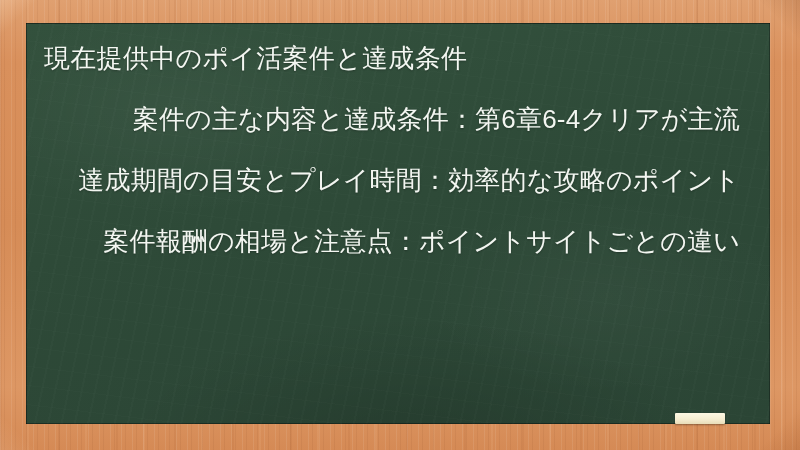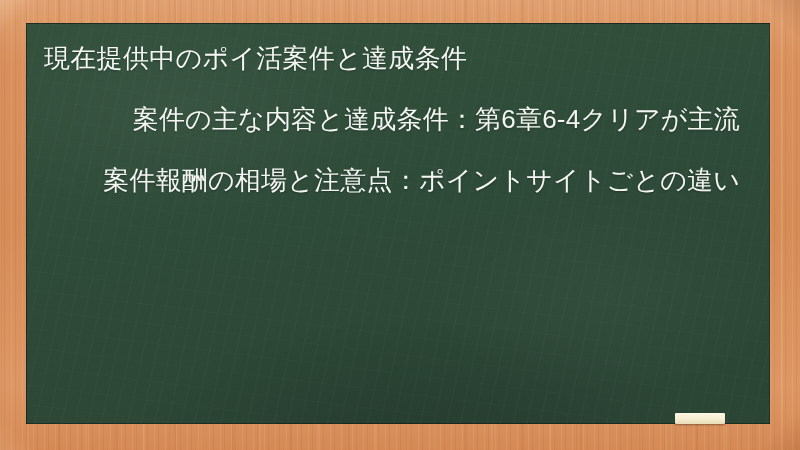--- a/index.html
+++ b/index.html
@@ -168,20 +168,21 @@
 
   <div class="chalkboard">
     <div class="chalk-dust"></div>
 
     <div class="board-content">
 
       <h1 class="slide-title">現在提供中のポイ活案件と達成条件</h1>
 
       <ul class="topic-list">
         <li class="topic-item">案件の主な内容と達成条件：第6章6-4クリアが主流</li>
+        <li class="topic-item">達成期間の目安とプレイ時間：効率的な攻略のポイント</li>
         <li class="topic-item">案件報酬の相場と注意点：ポイントサイトごとの違い</li>
       </ul>
 
     </div>
   </div>
 
   <div class="chalk-stick"></div>
 
 </div>
 

